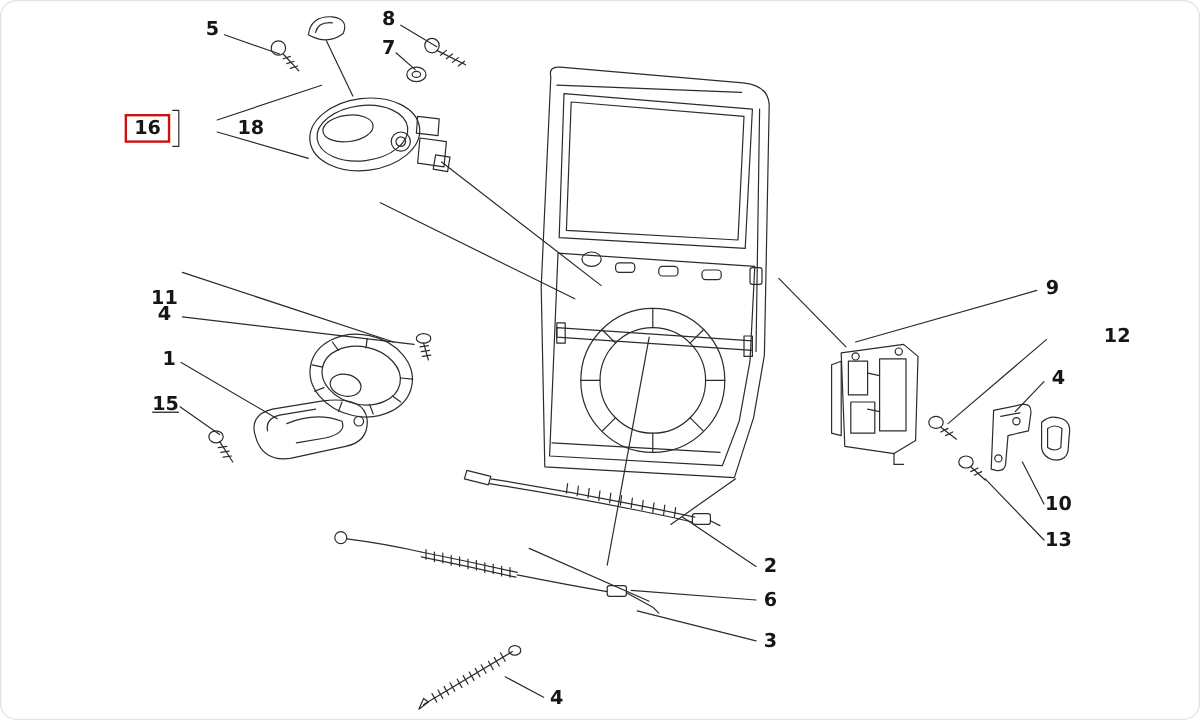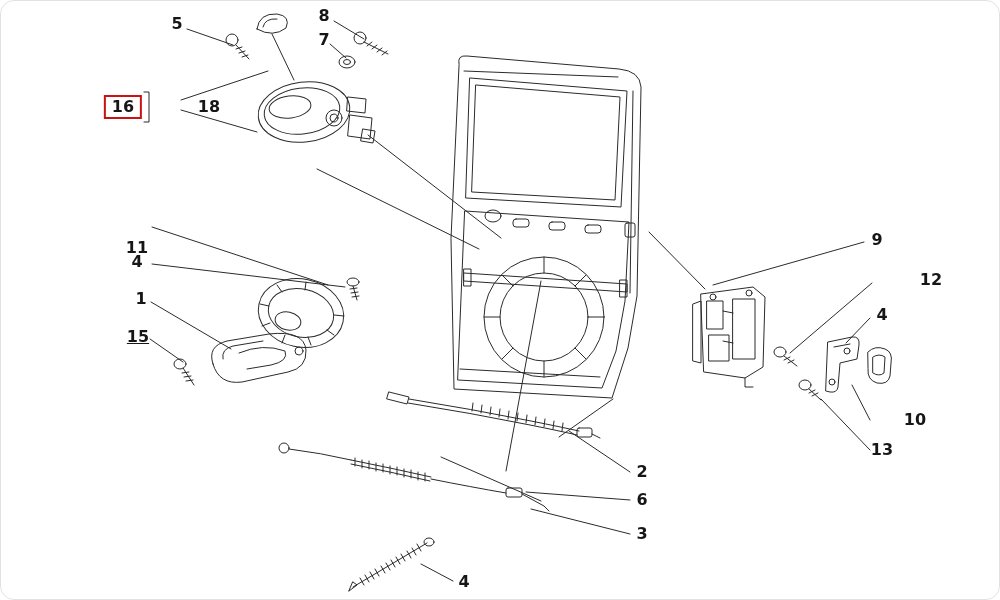--- a/index.html
+++ b/index.html
@@ -218,21 +218,21 @@
     <div class="part-label" style="left:323px; top:39px;">7</div>
     <div class="part-label highlighted" style="left:122px; top:106px;">16</div>
     <div class="part-label" style="left:167px; top:106px;margin-left:41px;">18</div>
     <div class="part-label" style="left:136px; top:223px;margin-top:24px;">11</div>
     <div class="part-label" style="left:136px; top:261px;">4</div>
     <div class="part-label" style="left:140px; top:298px;">1</div>
     <div class="part-label" style="left:137px; top:336px;text-decoration:underline;">15</div>
     <div class="part-label" style="left:876px; top:239px;">9</div>
     <div class="part-label" style="left:882px; top:279px;margin-left:48px;">12</div>
     <div class="part-label" style="left:881px; top:314px;">4</div>
-    <div class="part-label" style="left:881px; top:419px;margin-left:33px;">10</div>
+    <div class="part-label" style="left:881px; top:419px;">10</div>
     <div class="part-label" style="left:881px; top:449px;">13</div>
     <div class="part-label" style="left:641px; top:471px;">2</div>
     <div class="part-label" style="left:641px; top:499px;">6</div>
     <div class="part-label" style="left:641px; top:533px;">3</div>
     <div class="part-label" style="left:463px; top:581px;">4</div>
   </div>
 
 </div>
 
 </body></html>

